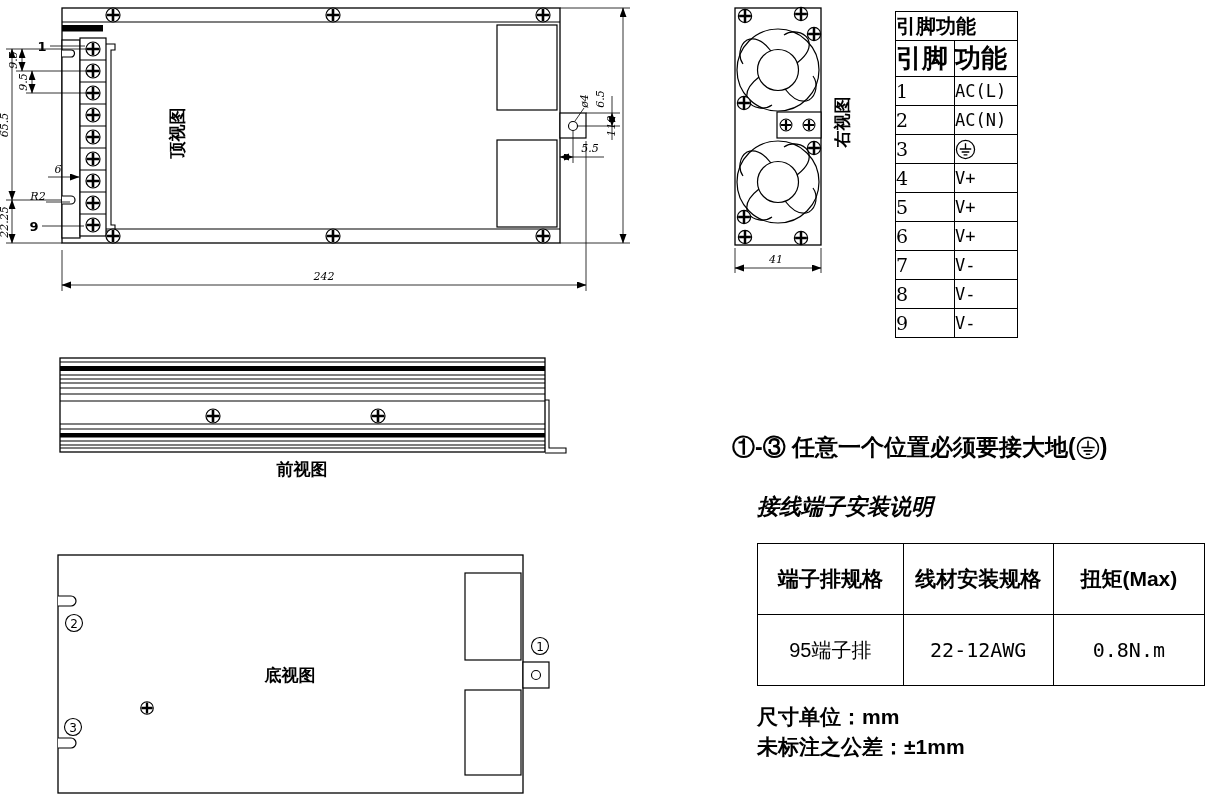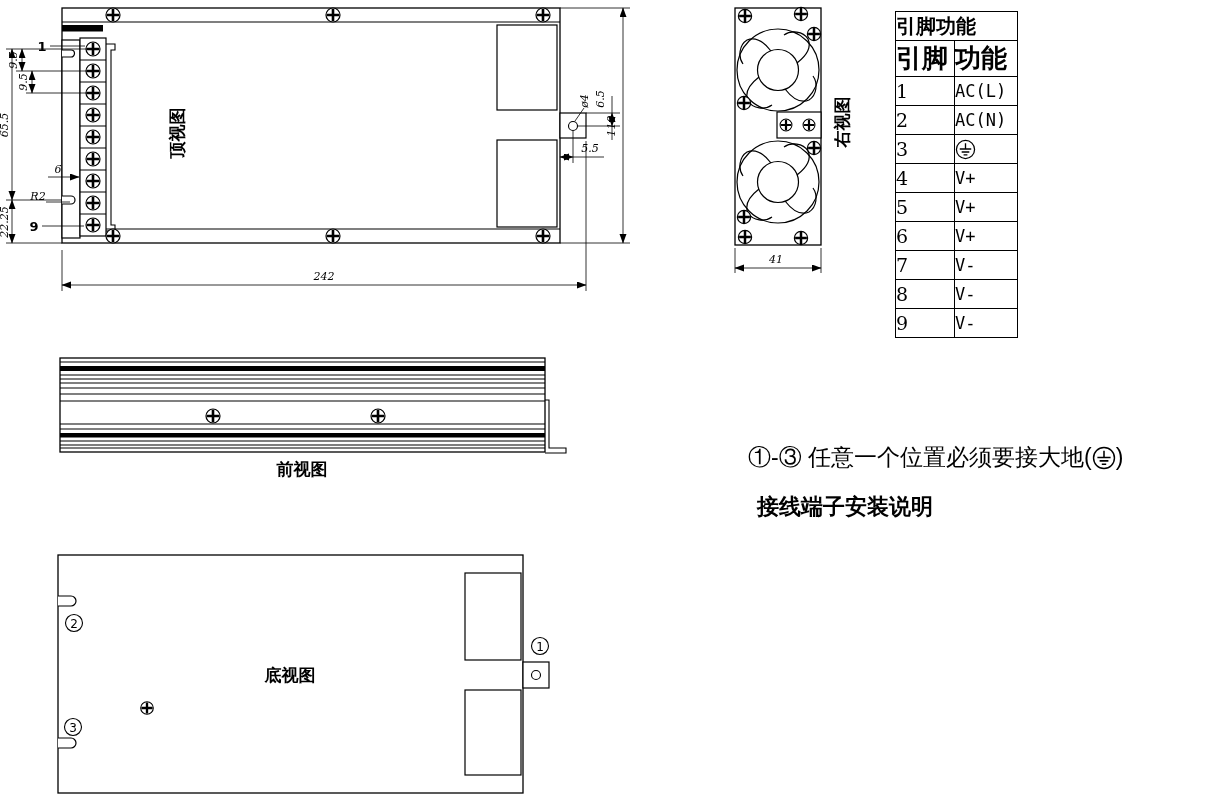--- a/index.html
+++ b/index.html
@@ -16,23 +16,23 @@
   .fillw{fill:#fff;stroke:#000;stroke-width:1.2;}
   .blk{fill:#000;stroke:none;}
 
   .pin-table{position:absolute;left:895px;top:11px;border-collapse:collapse;text-align:left;}
   .pin-table th,.pin-table td{border:1.6px solid #000;padding:0;}
   .pin-table .t-title{width:120px;height:28px;font-size:20px;font-weight:600;}
   .pin-table .t-head{height:29px;font-size:26px;font-weight:600;}
   .pin-table td.c-pin{width:58px;height:28px;font:19px "DejaVu Serif",serif;}
   .pin-table td.c-func{width:62px;height:28px;font:17px "DejaVu Sans Mono",monospace;margin-top:21px;}
 
-  .ground-note{position:absolute;left:748px;top:432px;font-size:23px;font-weight:400;
-               display:flex;align-items:center;white-space:nowrap;margin-top:10px;}
-  .term-heading{position:absolute;left:757px;top:492px;font-size:22px;font-weight:600;}
+  .ground-note{position:absolute;left:732px;top:432px;font-size:23px;font-weight:700;
+               display:flex;align-items:center;white-space:nowrap;}
+  .term-heading{position:absolute;left:757px;top:492px;font-size:22px;font-weight:600;font-style:italic;}
   .term-table{position:absolute;left:757px;top:543px;border-collapse:collapse;text-align:center;}
   .term-table th,.term-table td{border:1.5px solid #000;padding:0 8px;}
   .term-table th{width:142px;height:70px;font-size:21px;font-weight:600;}
   .term-table td{height:70px;font-size:20px;font-family:"DejaVu Sans Mono","Liberation Sans",monospace;}
   .term-table td.cjk{font-family:"Liberation Sans",sans-serif;}
   .footnotes{position:absolute;left:757px;top:702px;font-size:21px;font-weight:600;line-height:1.45;}
   .abs{position:absolute;}
 </style>
 </head>
 <body>
@@ -263,17 +263,33 @@
   <div class="ground-note">
     <span>①-③ 任意一个位置必须要接大地(</span>
     <svg width="24" height="24" viewBox="-12 -12 24 24">
         <use href="#gnd" transform="scale(1.1)"></use>
       </svg>
     <span>)</span>
   </div>
 
   <div class="term-heading">接线端子安装说明</div>
 
+  <table class="term-table">
+    <tbody>
+        <tr>
+      <th>端子排规格</th>
+      <th>线材安装规格</th>
+      <th>扭矩(Max)</th>
+    </tr>
+    <tr>
+      <td class="cjk">95端子排</td>
+      <td>22-12AWG</td>
+      <td>0.8N.m</td>
+    </tr>
+  </tbody>
+    </table>
 
   <div class="footnotes">
+    <div>尺寸单位：mm</div>
+    <div>未标注之公差：±1mm</div>
   </div>
 
 </div>
 
 </body></html>

